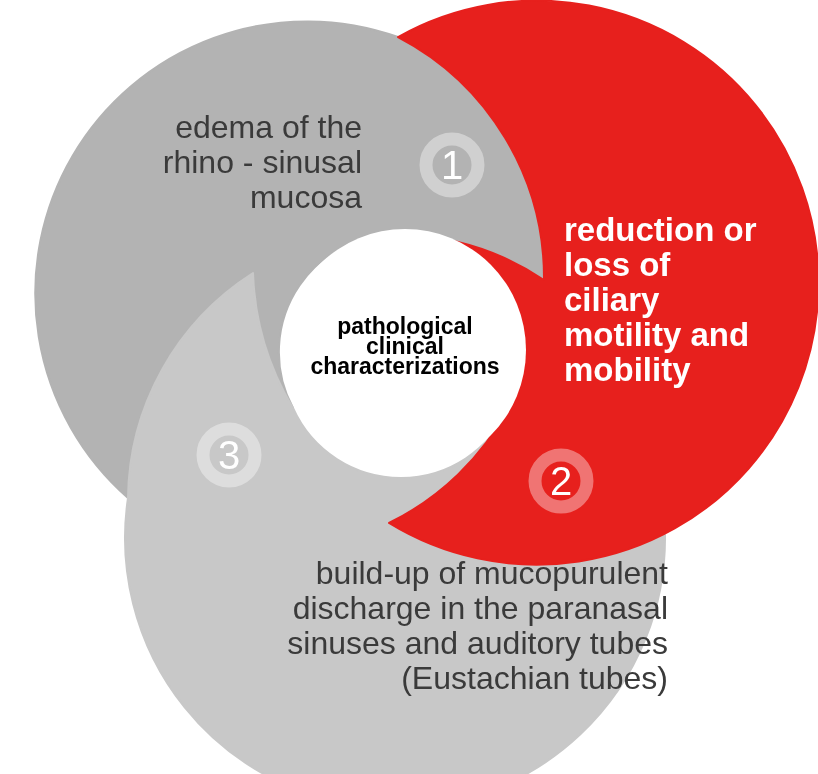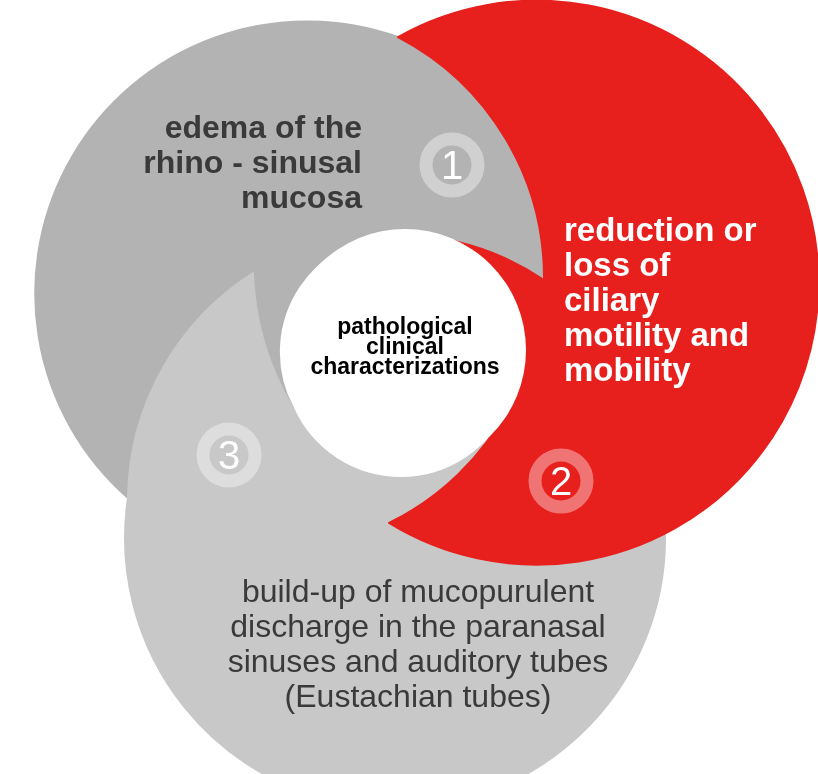--- a/index.html
+++ b/index.html
@@ -16,23 +16,23 @@
     fill:#ffffff;
     font-family:"Liberation Sans",sans-serif;
     font-size:40px;
     text-anchor:middle;
   }
   .label{
     position:absolute;
     white-space:pre-line;
     font-family:"Liberation Sans",sans-serif;
   }
-  .label1{left:60px;top:110px;width:302px;text-align:right;font-size:32px;line-height:35px;color:#3a3a3a;font-weight:bold;}
+  .label1{left:60px;top:110px;width:302px;text-align:right;font-size:32px;line-height:35px;color:#3a3a3a;}
   .label2{left:564px;top:212px;width:256px;text-align:left;font-size:33px;line-height:35px;font-weight:700;color:#ffffff;}
-  .label3{left:168px;top:556px;width:500px;text-align:center;font-size:32px;line-height:35px;color:#3a3a3a;margin-top:18px;}
+  .label3{left:168px;top:556px;width:500px;text-align:right;font-size:32px;line-height:35px;color:#3a3a3a;}
   .labelC{left:300px;top:316px;width:210px;text-align:center;font-size:23px;line-height:20px;font-weight:700;color:#000000;}
 </style>
 </head>
 <body>
 
 <div class="stage">
 
   <svg width="818" height="774" viewBox="0 0 818 774">
 
     <path class="petal" d="M 398 37

